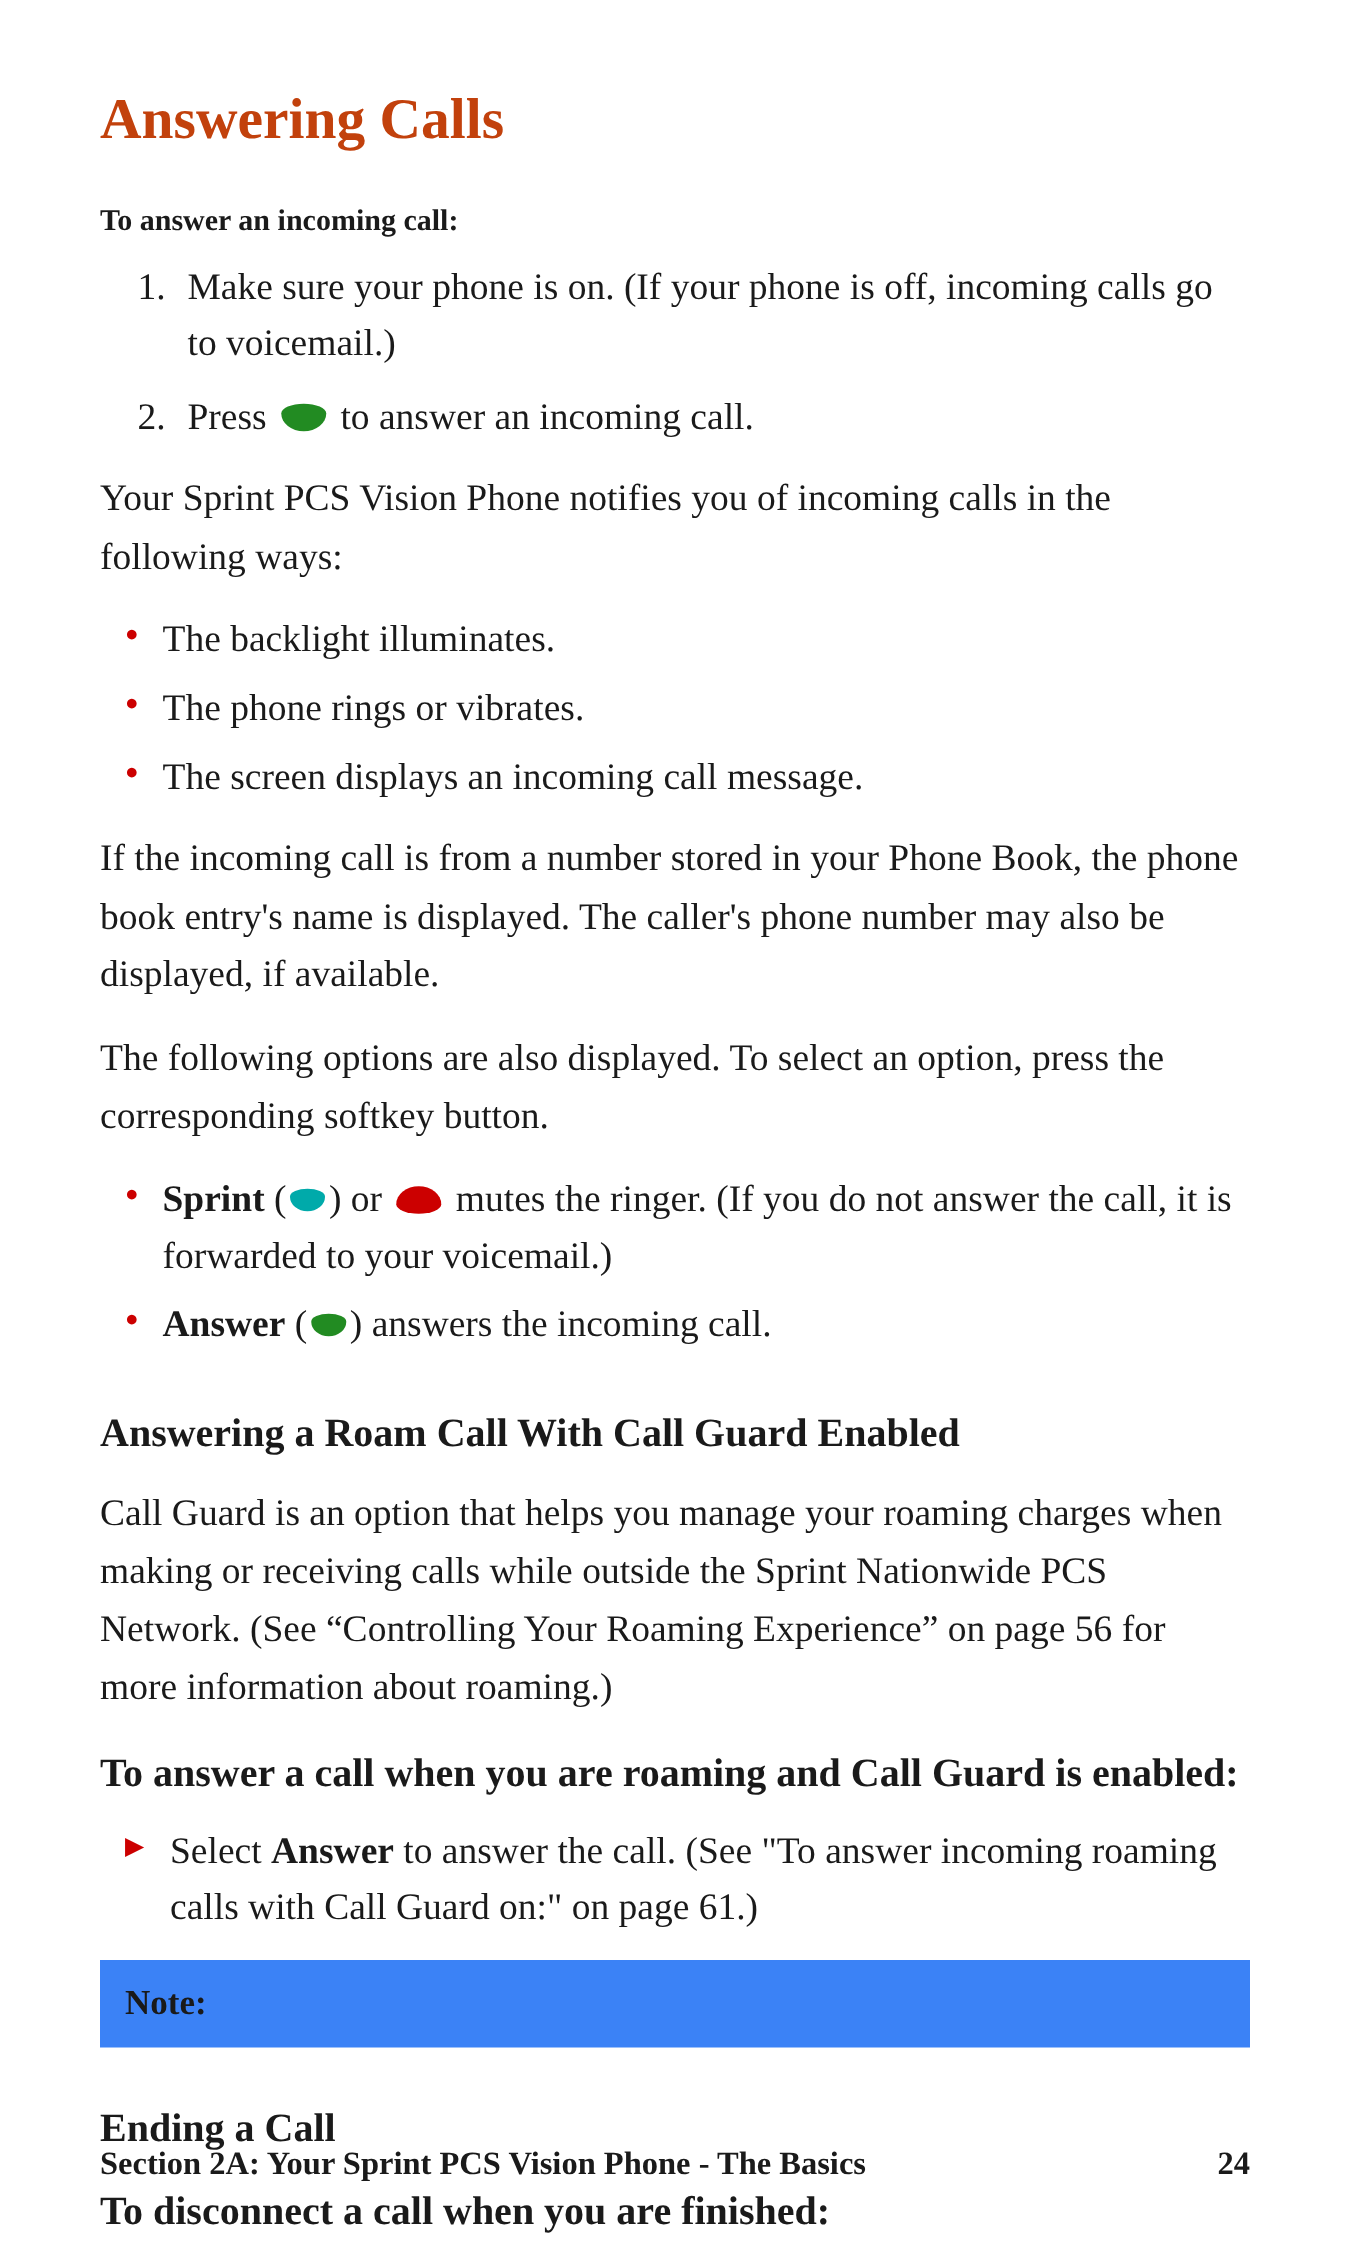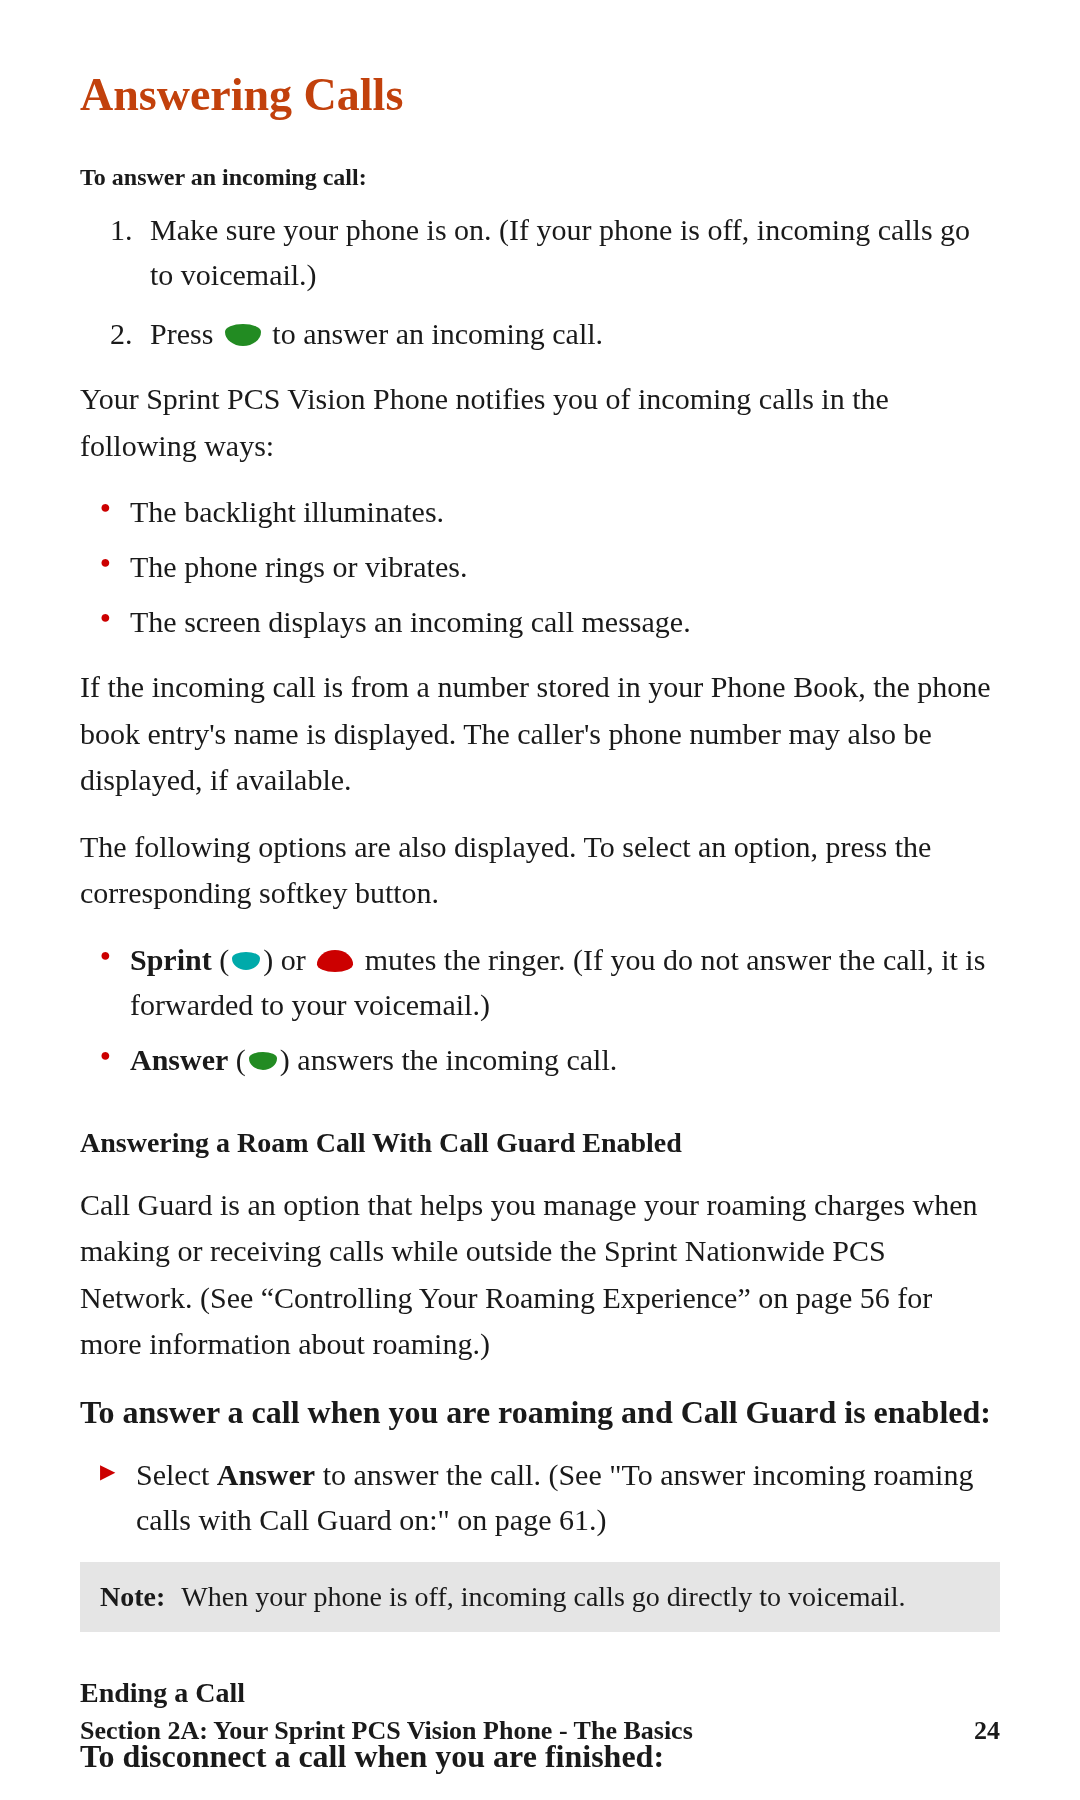--- a/index.html
+++ b/index.html
@@ -32,21 +32,21 @@
       margin-bottom: 12px;
     }
 
     .sub-heading {
       font-size: 32px;
       font-weight: bold;
       margin-bottom: 16px;
     }
 
     .h2-heading {
-      font-size: 28px;
+      font-size: 32px;
       font-weight: bold;
       margin-top: 40px;
       margin-bottom: 18px;
     }
 
     .numbered-list {
       margin-left: 60px;
       margin-bottom: 20px;
     }
 
@@ -97,21 +97,21 @@
       left: 0;
       top: 4px;
     }
 
     .para {
       margin-bottom: 20px;
       line-height: 1.55;
     }
 
     .note-box {
-      background: #e5e5e5;
+      background: #3b82f6;
       padding: 14px 20px;
       margin: 20px 0;
       display: flex;
       align-items: flex-start;
       gap: 16px;
     }
 
     .note-label {
       font-weight: bold;
       font-size: 28px;
@@ -230,21 +230,20 @@
 <p class="sub-heading">To answer a call when you are roaming and Call Guard is enabled:</p>
 
 <ul class="arrow-list">
   <li>
     Select <strong>Answer</strong> to answer the call. (See "To answer incoming roaming calls with Call Guard on:" on page 61.)
   </li>
 </ul>
 
 <div class="note-box">
   <span class="note-label">Note:</span>
-  <span class="note-text">When your phone is off, incoming calls go directly to voicemail.</span>
 </div>
 
 <h2 class="h2-heading">Ending a Call</h2>
 
 <p class="sub-heading">To disconnect a call when you are finished:</p>
 
 <div class="footer">
   <span>Section 2A: Your Sprint PCS Vision Phone - The Basics</span>
   <span>24</span>
 </div>

